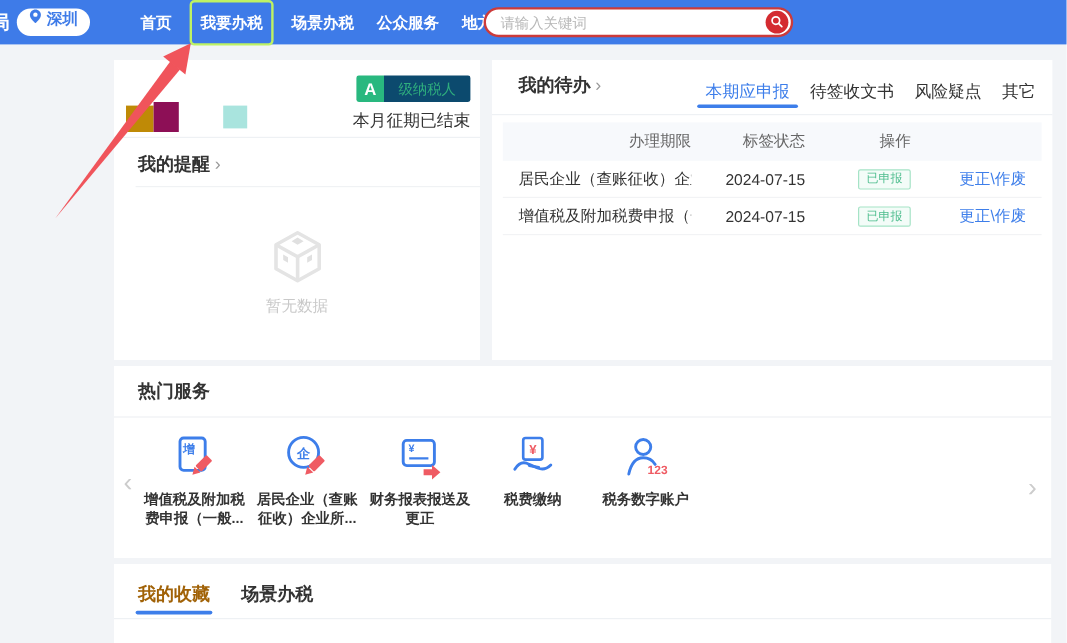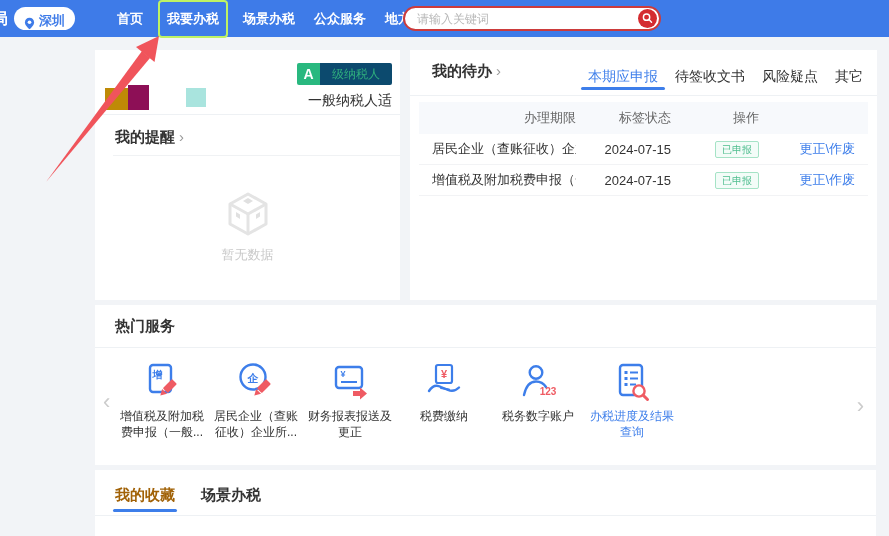--- a/index.html
+++ b/index.html
@@ -2,21 +2,21 @@
 <html><head>
 <meta charset="utf-8">
 <style>
   *{margin:0;padding:0;box-sizing:border-box;font-family:"Liberation Sans","DejaVu Sans",sans-serif}
   html,body{background:#fff}
   .stage{position:relative;width:889px;height:536px;background:#f2f4f7;overflow:hidden}
 
   
   .navbar{position:absolute;left:0;top:0;width:889px;height:37px;background:#3e7be8;color:#fff;z-index:5}
   .brand-partial{position:absolute;left:-8px;top:9px;font-size:16px;font-weight:bold;color:#fff}
-  .loc-pill{position:absolute;left:14px;top:7px;height:23px;background:#fff;border-radius:12px;display:flex;align-items:flex-end;gap:4px;padding:0 10px;color:#3e7be8;font-weight:bold;font-size:13px;cursor:pointer}
+  .loc-pill{position:absolute;left:14px;top:7px;height:23px;background:#fff;border-radius:12px;display:flex;align-items:flex-start;gap:4px;padding:0 10px;color:#3e7be8;font-weight:bold;font-size:13px;cursor:pointer}
   .nav-items{position:absolute;left:113px;top:0;height:37px;display:flex;align-items:center;gap:11px;font-size:13px;font-weight:bold}
   .nav-item{padding:4px 4px;cursor:pointer;white-space:nowrap}
   .nav-item.boxed{border:2px solid #bef264;border-radius:4px;padding:8px 7px}
   .search-pill{position:absolute;left:403px;top:6px;width:258px;height:25px;background:#fff;border:2px solid #cc3b3b;border-radius:13px;display:flex;align-items:center}
   .search-pill input{flex:1;border:none;outline:none;background:transparent;font-size:12px;color:#333;padding:0 6px 0 12px}
   .search-pill input::placeholder{color:#b8b8b8}
   .search-btn{width:19px;height:19px;border-radius:50%;background:#d42b30;margin-right:2px;flex:0 0 auto;display:flex;align-items:center;justify-content:center;cursor:pointer}
 
   
   .anno{position:absolute;left:0;top:0;width:889px;height:536px;z-index:40;pointer-events:none}
@@ -58,21 +58,21 @@
   .cell-name{white-space:nowrap;overflow:hidden}
   .status-badge{display:inline-block;font-size:10px;color:#4ebd8e;background:#f3fcf8;border:1px solid #a5e3c6;border-radius:2px;padding:2px 6px;line-height:1.1}
   .action-link{color:#3d7eea;cursor:pointer;white-space:nowrap}
 
   
   .card-hot{left:95px;top:305px;width:781px;height:160px}
   .hot-title{padding:12px 20px 11px;border-bottom:1px solid #eef1f4}
   .services{display:flex;padding-left:20px;margin-top:14px}
   .service{width:94px;display:flex;flex-direction:column;align-items:center;text-align:center;cursor:pointer}
   .service-icon{width:40px;height:40px;margin-bottom:6px}
-  .service-label{font-size:12px;font-weight:normal;color:#333;line-height:1.35}
+  .service-label{font-size:12px;font-weight:bold;color:#333;line-height:1.35}
   .service-label.hl{color:#3d7eea}
   .carousel-chev{position:absolute;color:#ccc;font-size:22px;line-height:1;cursor:pointer;user-select:none}
   .chev-left{left:8px;top:86px}
   .chev-right{right:12px;top:90px}
 
   
   .card-fav{left:95px;top:470px;width:781px;height:66px}
   .fav-tabs{display:flex;gap:26px;padding:16px 0 0 20px;font-size:15px;font-weight:bold;color:#333}
   .fav-tab{position:relative;padding-bottom:10px;cursor:pointer}
   .fav-tab.active{color:#a16207}
@@ -112,21 +112,21 @@
   </div>
 
   <div class="card card-left">
     <div class="sq sq-gold"></div>
     <div class="sq sq-maroon"></div>
     <div class="sq sq-teal"></div>
     <div class="rating">
       <span class="rating-letter">A</span>
       <span class="rating-label">级纳税人</span>
     </div>
-    <div class="period-status">一般纳税人适</div>
+    <div class="period-status">本月征期已结束</div>
     <div class="left-divider"></div>
     <div class="reminder-head panel-title">
       <span>我的提醒</span><span class="title-chev">›</span>
     </div>
     <div class="reminder-divider"></div>
     <div class="empty-state">
       <svg width="46" height="48" viewBox="0 0 46 48">
         <polygon points="23,4 41,14 41,34 23,44 5,34 5,14" fill="none" stroke="#e4e4e4" stroke-width="3" stroke-linejoin="round"></polygon>
         <polyline points="5,14 23,24 41,14" fill="none" stroke="#e4e4e4" stroke-width="3" stroke-linejoin="round"></polyline>
         <line x1="23" y1="24" x2="23" y2="44" stroke="#e4e4e4" stroke-width="3"></line>
@@ -223,34 +223,20 @@
 
       <div class="service">
         <svg class="service-icon" viewBox="0 0 40 40">
           <circle cx="18" cy="10.5" r="6.3" fill="none" stroke="#3d7eea" stroke-width="2.4"></circle>
           <path d="M6,33 q3,-13.5 12,-13.5 q6.5,0 10,5.5" fill="none" stroke="#3d7eea" stroke-width="2.4" stroke-linecap="round"></path>
           <text x="30" y="33" font-size="10" font-weight="bold" fill="#ef5b63" text-anchor="middle">123</text>
         </svg>
         <div class="service-label">税务数字账户</div>
       </div>
 
-      <div class="service">
-        <svg class="service-icon" viewBox="0 0 40 40">
-          <rect x="8" y="3" width="22" height="30" rx="3" fill="#fff" stroke="#3d7eea" stroke-width="2.4"></rect>
-          <rect x="12.5" y="9" width="3" height="3" fill="#3d7eea"></rect>
-            <line x1="18" y1="10.5" x2="26" y2="10.5" stroke="#3d7eea" stroke-width="2"></line>
-          <rect x="12.5" y="15" width="3" height="3" fill="#3d7eea"></rect>
-            <line x1="18" y1="16.5" x2="26" y2="16.5" stroke="#3d7eea" stroke-width="2"></line>
-          <rect x="12.5" y="21" width="3" height="3" fill="#3d7eea"></rect>
-            <line x1="18" y1="22.5" x2="24" y2="22.5" stroke="#3d7eea" stroke-width="2"></line>
-          <circle cx="27" cy="29" r="5.6" fill="#fff" stroke="#ef5b63" stroke-width="2.4"></circle>
-          <line x1="31.2" y1="33.2" x2="35.5" y2="37.5" stroke="#ef5b63" stroke-width="3" stroke-linecap="round"></line>
-        </svg>
-        <div class="service-label hl">办税进度及结果查询</div>
-      </div>
 
     </div>
   </div>
 
   <div class="card card-fav">
     <div class="fav-tabs">
       <span class="fav-tab active">我的收藏</span>
       <span class="fav-tab">场景办税</span>
     </div>
     <div class="fav-divider"></div>

